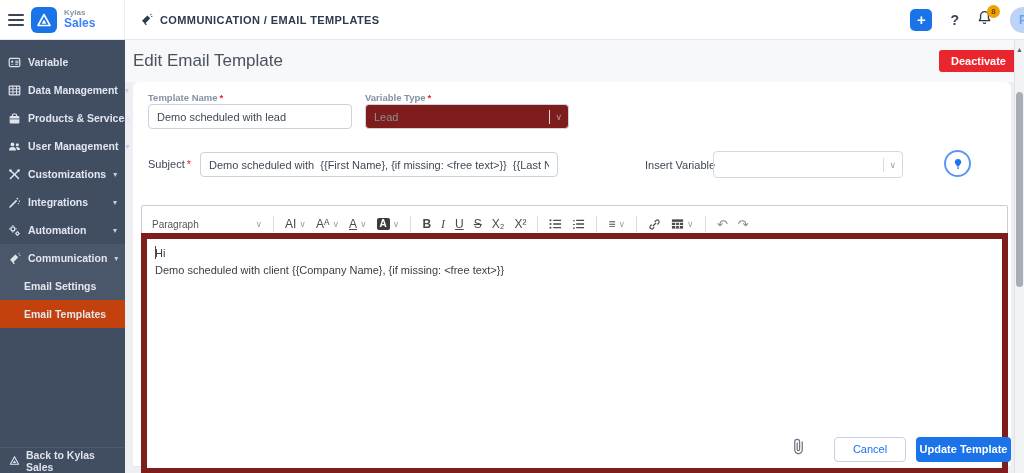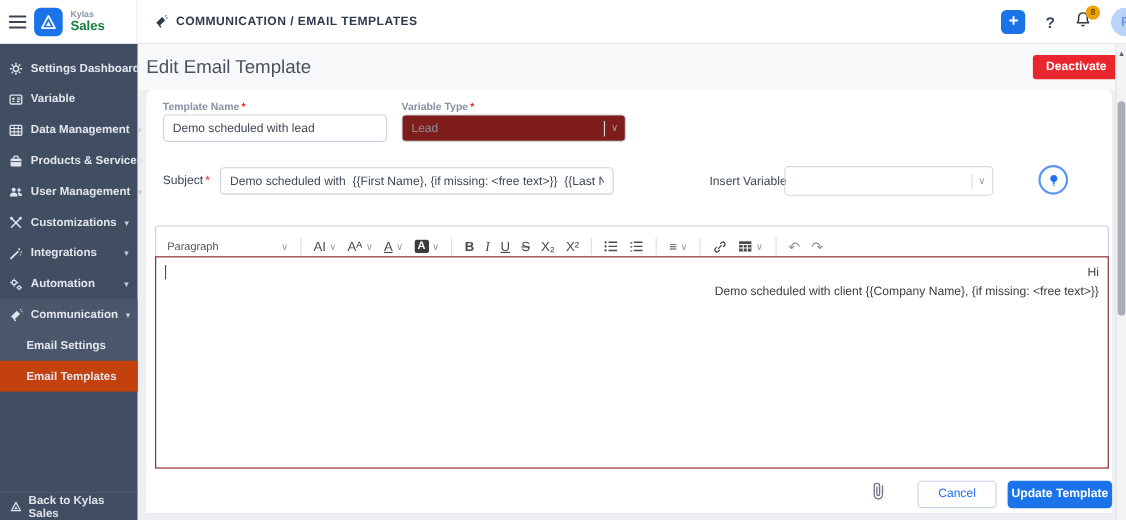--- a/index.html
+++ b/index.html
@@ -9,21 +9,21 @@
   
   .topbar { position:absolute; top:0; left:0; width:1024px; height:40px; background:#fff;
             border-bottom:1px solid #e4e7eb; display:flex; align-items:center; z-index:5; }
   .topbar-left { width:125px; height:100%; display:flex; align-items:center; gap:7px;
                  padding-left:8px; border-right:1px solid #eceef1; }
   .hamburger { width:16px; cursor:pointer; }
   .hamburger i { display:block; height:2px; background:#3a4454; margin:3px 0; border-radius:1px; }
   .logo-box { width:26px; height:26px; border-radius:6px; background:#1a73e8; display:flex;
               align-items:center; justify-content:center; flex:0 0 auto; }
   .brand-top { font-size:8px; color:#8a94a6; font-weight:bold; line-height:1.1; }
-  .brand-bottom { font-size:12px; color:#15803d; font-weight:bold; line-height:1.1; }
+  .brand-bottom { font-size:12px; color:#3b82f6; font-weight:bold; line-height:1.1; }
   .topbar-breadcrumb { display:flex; align-items:center; gap:7px; margin-left:15px;
                        font-size:11px; font-weight:bold; letter-spacing:.4px; color:#2e3a4e; }
   .topbar-actions { margin-left:auto; display:flex; align-items:center; gap:18px; padding-right:0; }
   .add-btn { width:22px; height:22px; border:none; border-radius:5px; background:#1a73e8; color:#fff;
              font-size:15px; line-height:20px; cursor:pointer; font-weight:bold; }
   .help { font-size:14px; font-weight:bold; color:#3a4454; cursor:pointer; }
   .bell-wrap { position:relative; cursor:pointer; }
   .badge { position:absolute; top:-5px; right:-8px; min-width:13px; height:13px; border-radius:50%;
            background:#f0a202; color:#6b4a00; font-size:8px; font-weight:bold; display:flex;
            align-items:center; justify-content:center; }
@@ -81,23 +81,23 @@
             border-radius:2px; line-height:1; }
   .tb-divider { width:1px; height:16px; background:#d9dde2; margin:0 5px; }
   .para-ctl { width:118px; display:flex; align-items:center; justify-content:space-between;
               font-size:10px; color:#555; padding:3px 4px; cursor:pointer; }
   .bold { font-weight:bold; } .ital { font-style:italic; font-family:"Liberation Serif",serif; }
   .und { text-decoration:underline; } .strike { text-decoration:line-through; }
   .abox { background:#3b3b3b; color:#fff; font-size:10px; padding:1px 3px; border-radius:2px; font-weight:bold; }
   .fcolor { text-decoration:underline; }
   .arr { color:#8a8f96; font-size:13px; }
 
-  .rte-area { position:absolute; left:8px; top:151px; right:3px; height:193px; background:#fff;
-              border:1px solid #7f1d1d; padding:6px 8px; font-size:11px; color:#3c4043; line-height:1.5;
-              cursor:text;text-align:right; }
+  .rte-area { position:absolute; left:8px; top:151px; right:3px; height:241px; background:#fff;
+              border:6px solid #7f1d1d; padding:6px 8px; font-size:11px; color:#3c4043; line-height:1.5;
+              cursor:text; }
   .caret-bar { position:absolute; left:8px; top:7px; width:1px; height:13px; background:#4a4a4a; }
 
   
   .panel-footer { position:absolute; left:8px; right:0; top:353px; height:28px; display:flex;
                   align-items:center; justify-content:flex-end; }
   .clip { margin-right:28px; cursor:pointer; }
   .cancel-btn { width:72px; height:25px; background:#fff; border:1px solid #c6d2e1; border-radius:4px;
                 color:#1f6ff2; font-size:11px; cursor:pointer; font-family:inherit; }
   .update-btn { width:95px; height:25px; margin-left:10px; background:#1a73e8; border:none;
                 border-radius:4px; color:#fff; font-size:11px; font-weight:bold; cursor:pointer; font-family:inherit; }
@@ -150,31 +150,20 @@
         </svg>
         <span class="badge">8</span>
       </span>
       <div class="avatar">P</div>
     </div>
   </header>
 
   <aside class="sidebar">
     <nav class="nav">
 
-      <div class="nav-item">
-        <span class="ic">
-          <svg width="13" height="13" viewBox="0 0 16 16">
-              <circle cx="8" cy="8" r="3" fill="none" stroke="#dfe4ec" stroke-width="1.6"></circle>
-              <g stroke="#dfe4ec" stroke-width="1.8">
-                <path d="M8 1.2 V3.4 M8 12.6 V14.8 M1.2 8 H3.4 M12.6 8 H14.8 M3.2 3.2 L4.7 4.7 M11.3 11.3 L12.8 12.8 M12.8 3.2 L11.3 4.7 M4.7 11.3 L3.2 12.8"></path>
-              </g>
-            </svg>
-        </span>
-        <span>Settings Dashboard</span>
-      </div>
 
       <div class="nav-item">
         <span class="ic">
           <svg width="13" height="13" viewBox="0 0 16 16">
               <rect x="1.5" y="3" width="13" height="10" rx="1.5" fill="none" stroke="#dfe4ec" stroke-width="1.5"></rect>
               <circle cx="5.2" cy="7" r="1.4" fill="#dfe4ec"></circle>
               <path d="M3.4 10.6 a2 2 0 0 1 3.6 0 Z" fill="#dfe4ec"></path>
               <path d="M9 6.3 H13 M9 8.3 H13 M9 10.3 H12" stroke="#dfe4ec" stroke-width="1.2"></path>
             </svg>
         </span>

